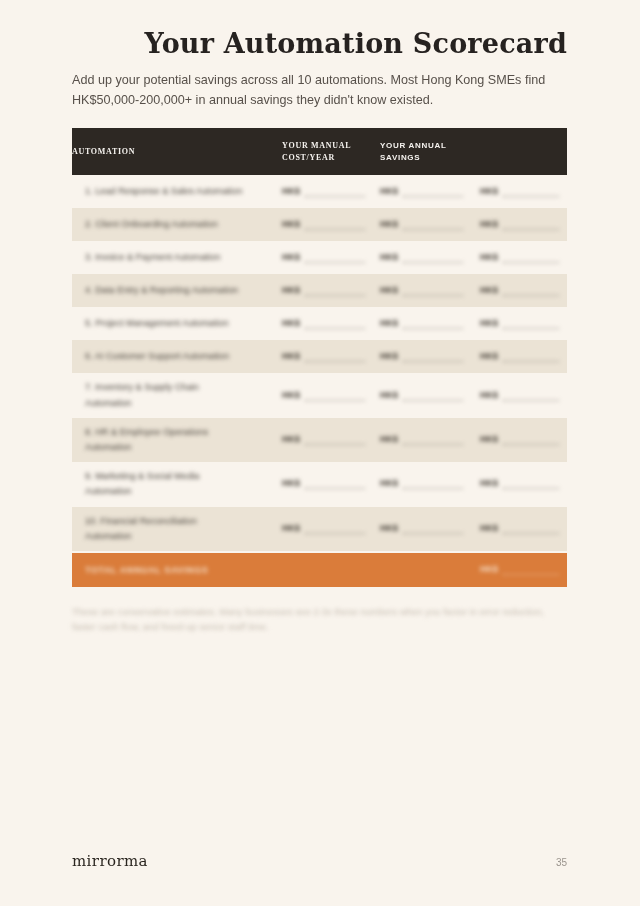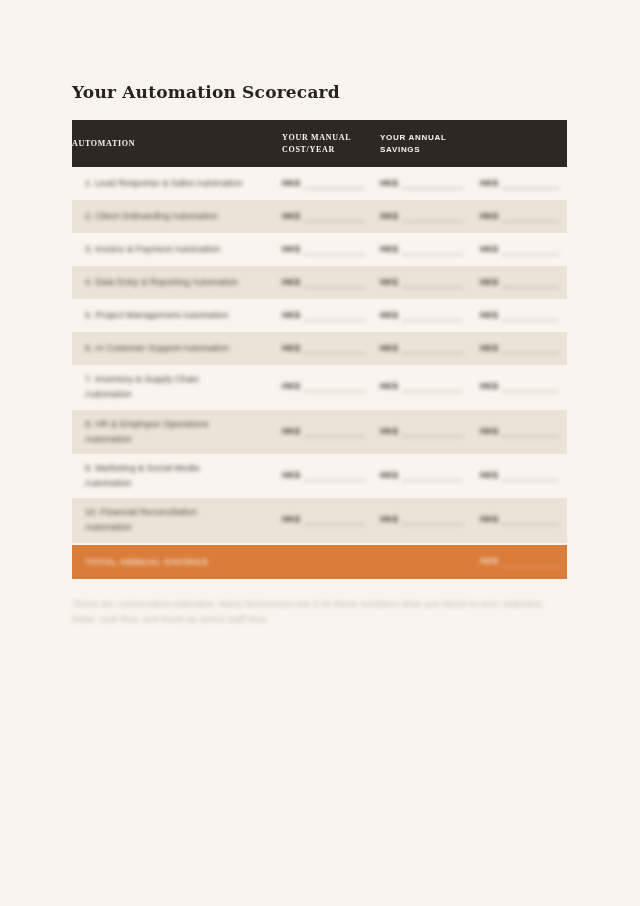--- a/index.html
+++ b/index.html
@@ -20,24 +20,25 @@
     position:relative;
     overflow:hidden;
   }
   .page{
     position:absolute;
     left:72px; top:0; width:495px; height:100%;
   }
   h1.title{
     font-family:"DejaVu Serif",serif;
     font-weight:700;
-    font-size:17px;
+    font-size:27px;
     letter-spacing:0.2px;
     color:var(--ink);
-    padding-top:82px;
+    padding-top:28px;
+    text-align:right;
   }
   p.subtitle{
     margin-top:12px;
     font-size:12.6px;
     line-height:1.56;
     color:var(--body-text);
   }
   .table{margin-top:18px;width:495px;}
   .thead{
     display:grid;
@@ -131,20 +132,21 @@
     color:#9a948d;
   }
 </style>
 </head>
 <body>
 
 <div class="page">
 
   <h1 class="title">Your Automation Scorecard</h1>
 
+  <p class="subtitle">Add up your potential savings across all 10 automations. Most Hong Kong SMEs find HK$50,000-200,000+ in annual savings they didn't know existed.</p>
 
   <div class="table">
 
     <div class="thead">
       <div class="th col1">Automation</div>
       <div class="th col2">Your Manual Cost/Year</div>
       <div class="th col4">Your Annual Savings</div>
     </div>
 
     <div id="rows">
@@ -338,14 +340,18 @@
       <div class="cell col4 blurred">
         <span class="hk">HK$</span>
           <span class="blank"></span>
       </div>
     </div>
 
   </div>
 
   <p class="footnote blurred">These are conservative estimates. Many businesses see 2-3x these numbers when you factor in error reduction, faster cash flow, and freed-up senior staff time.</p>
 
+  <div class="footer">
+    <div class="brand">mirrorma</div>
+    <div class="pagenum">35</div>
+  </div>
 
 </div>
 
 </body></html>

